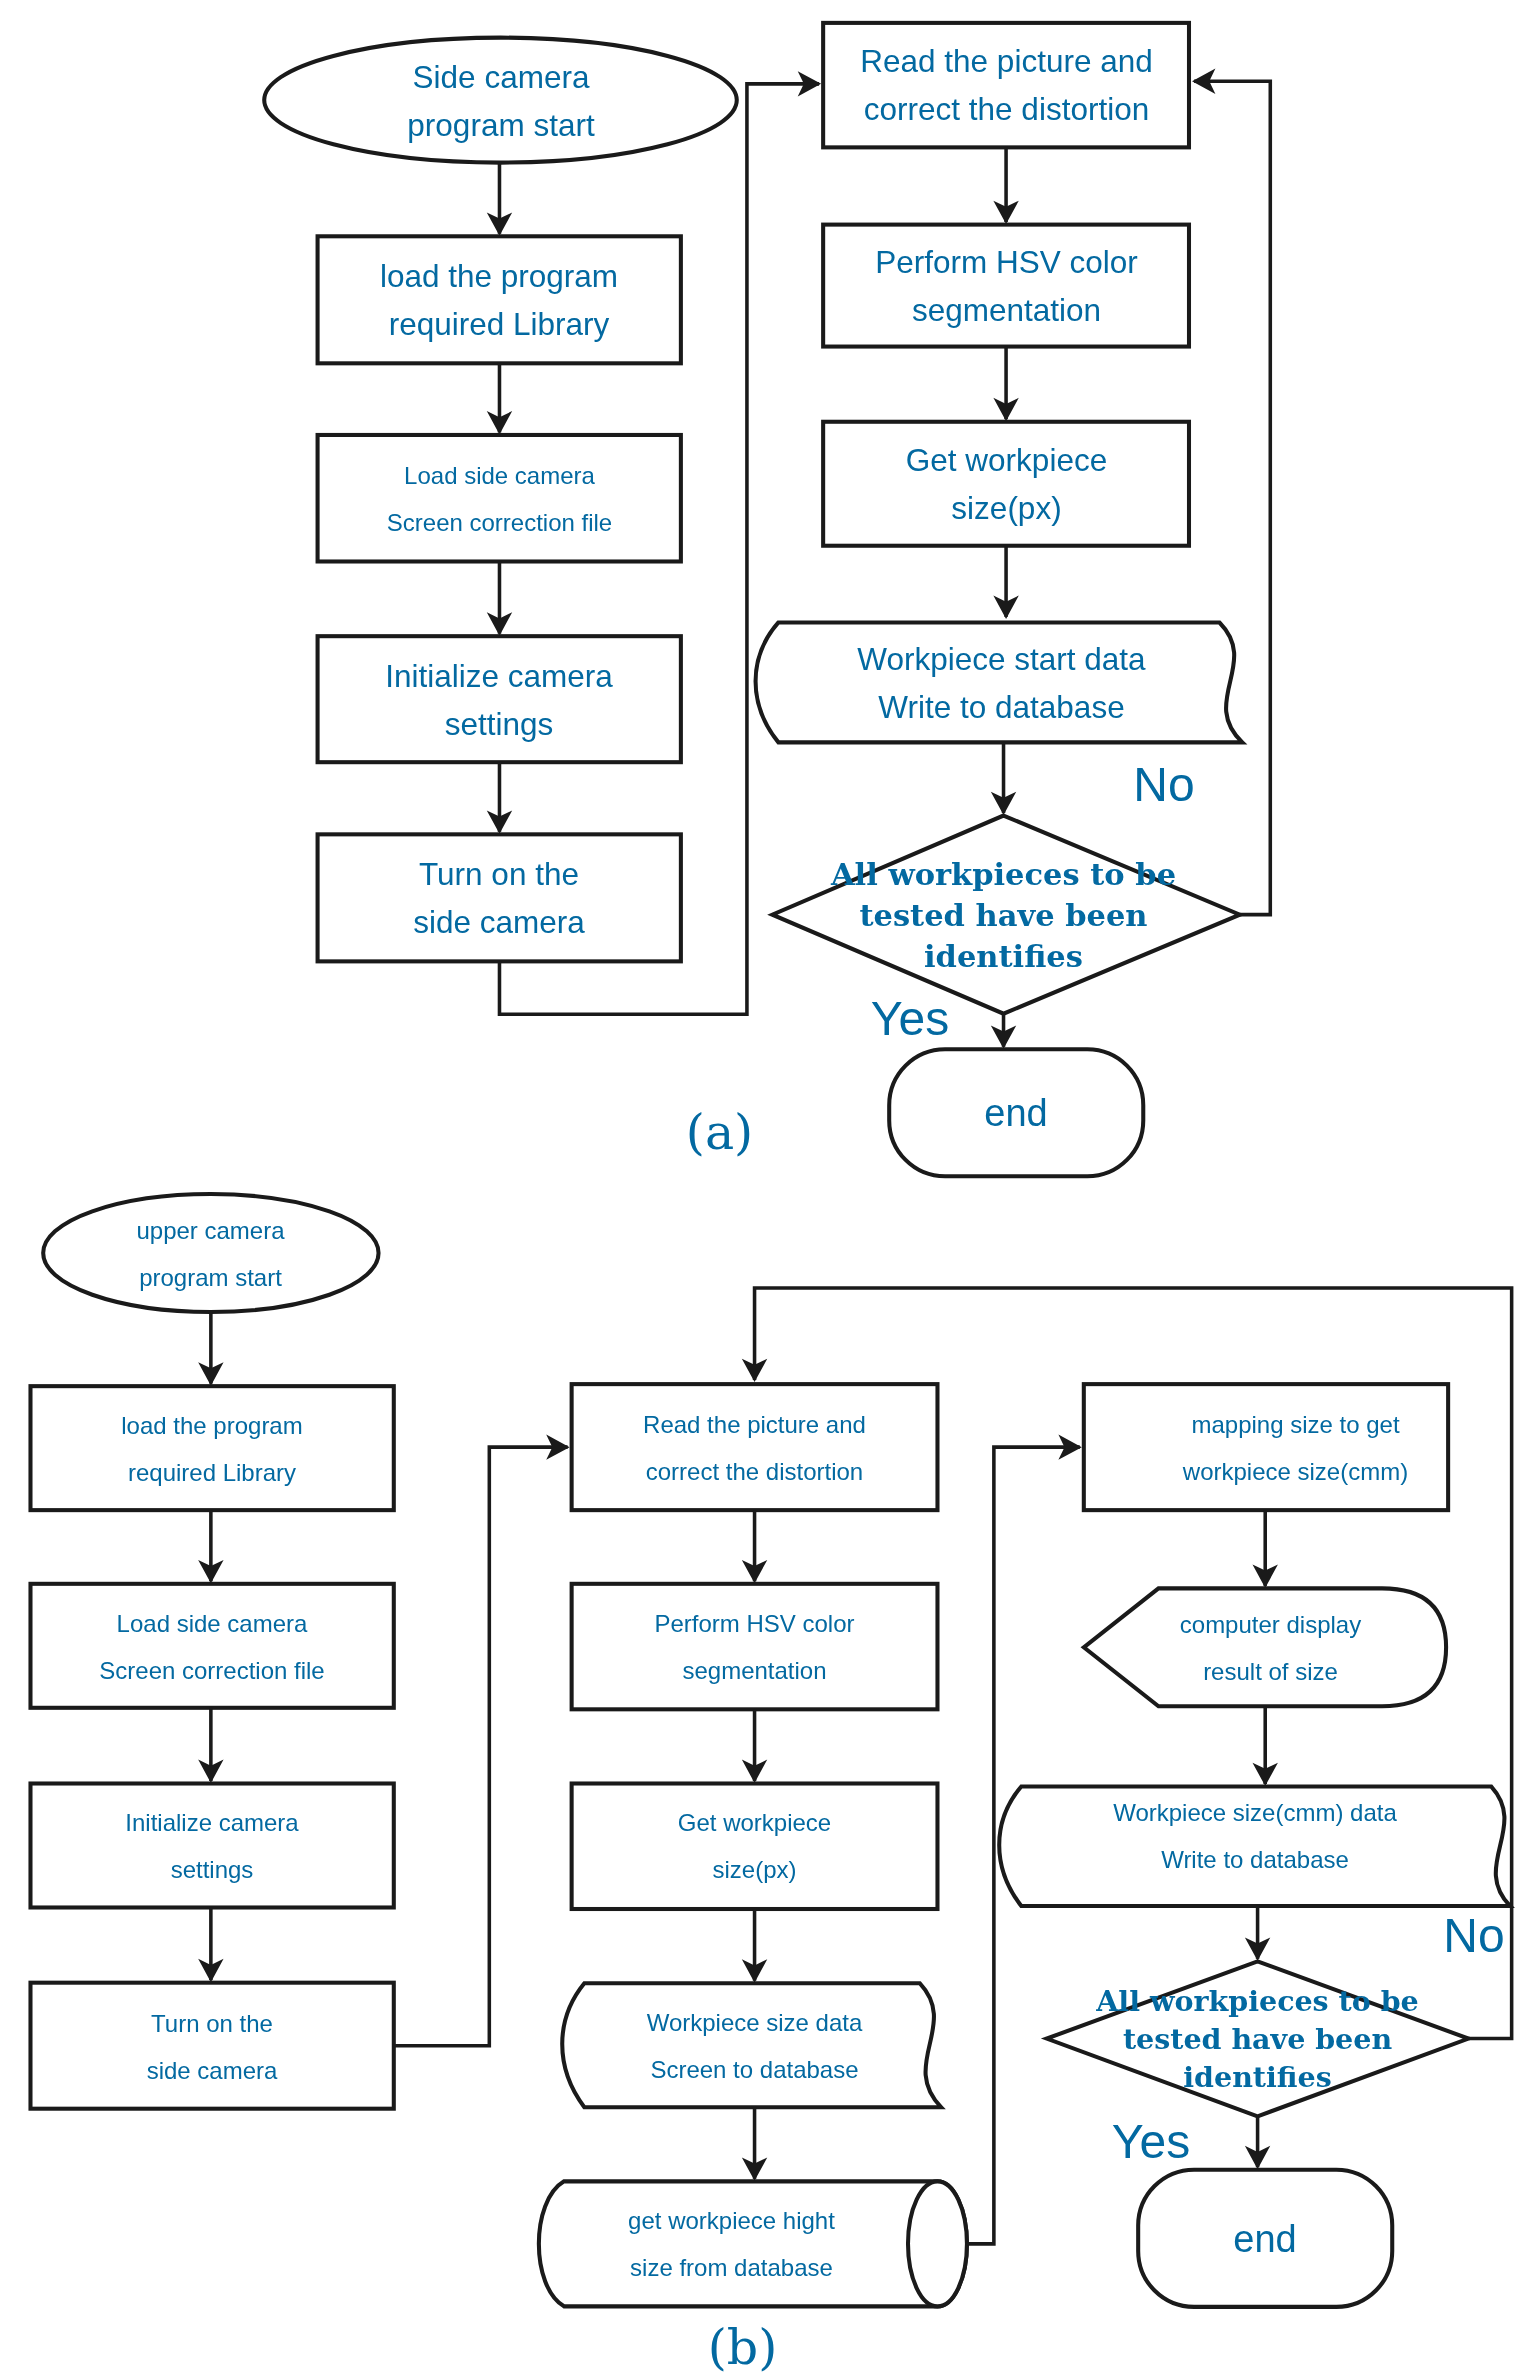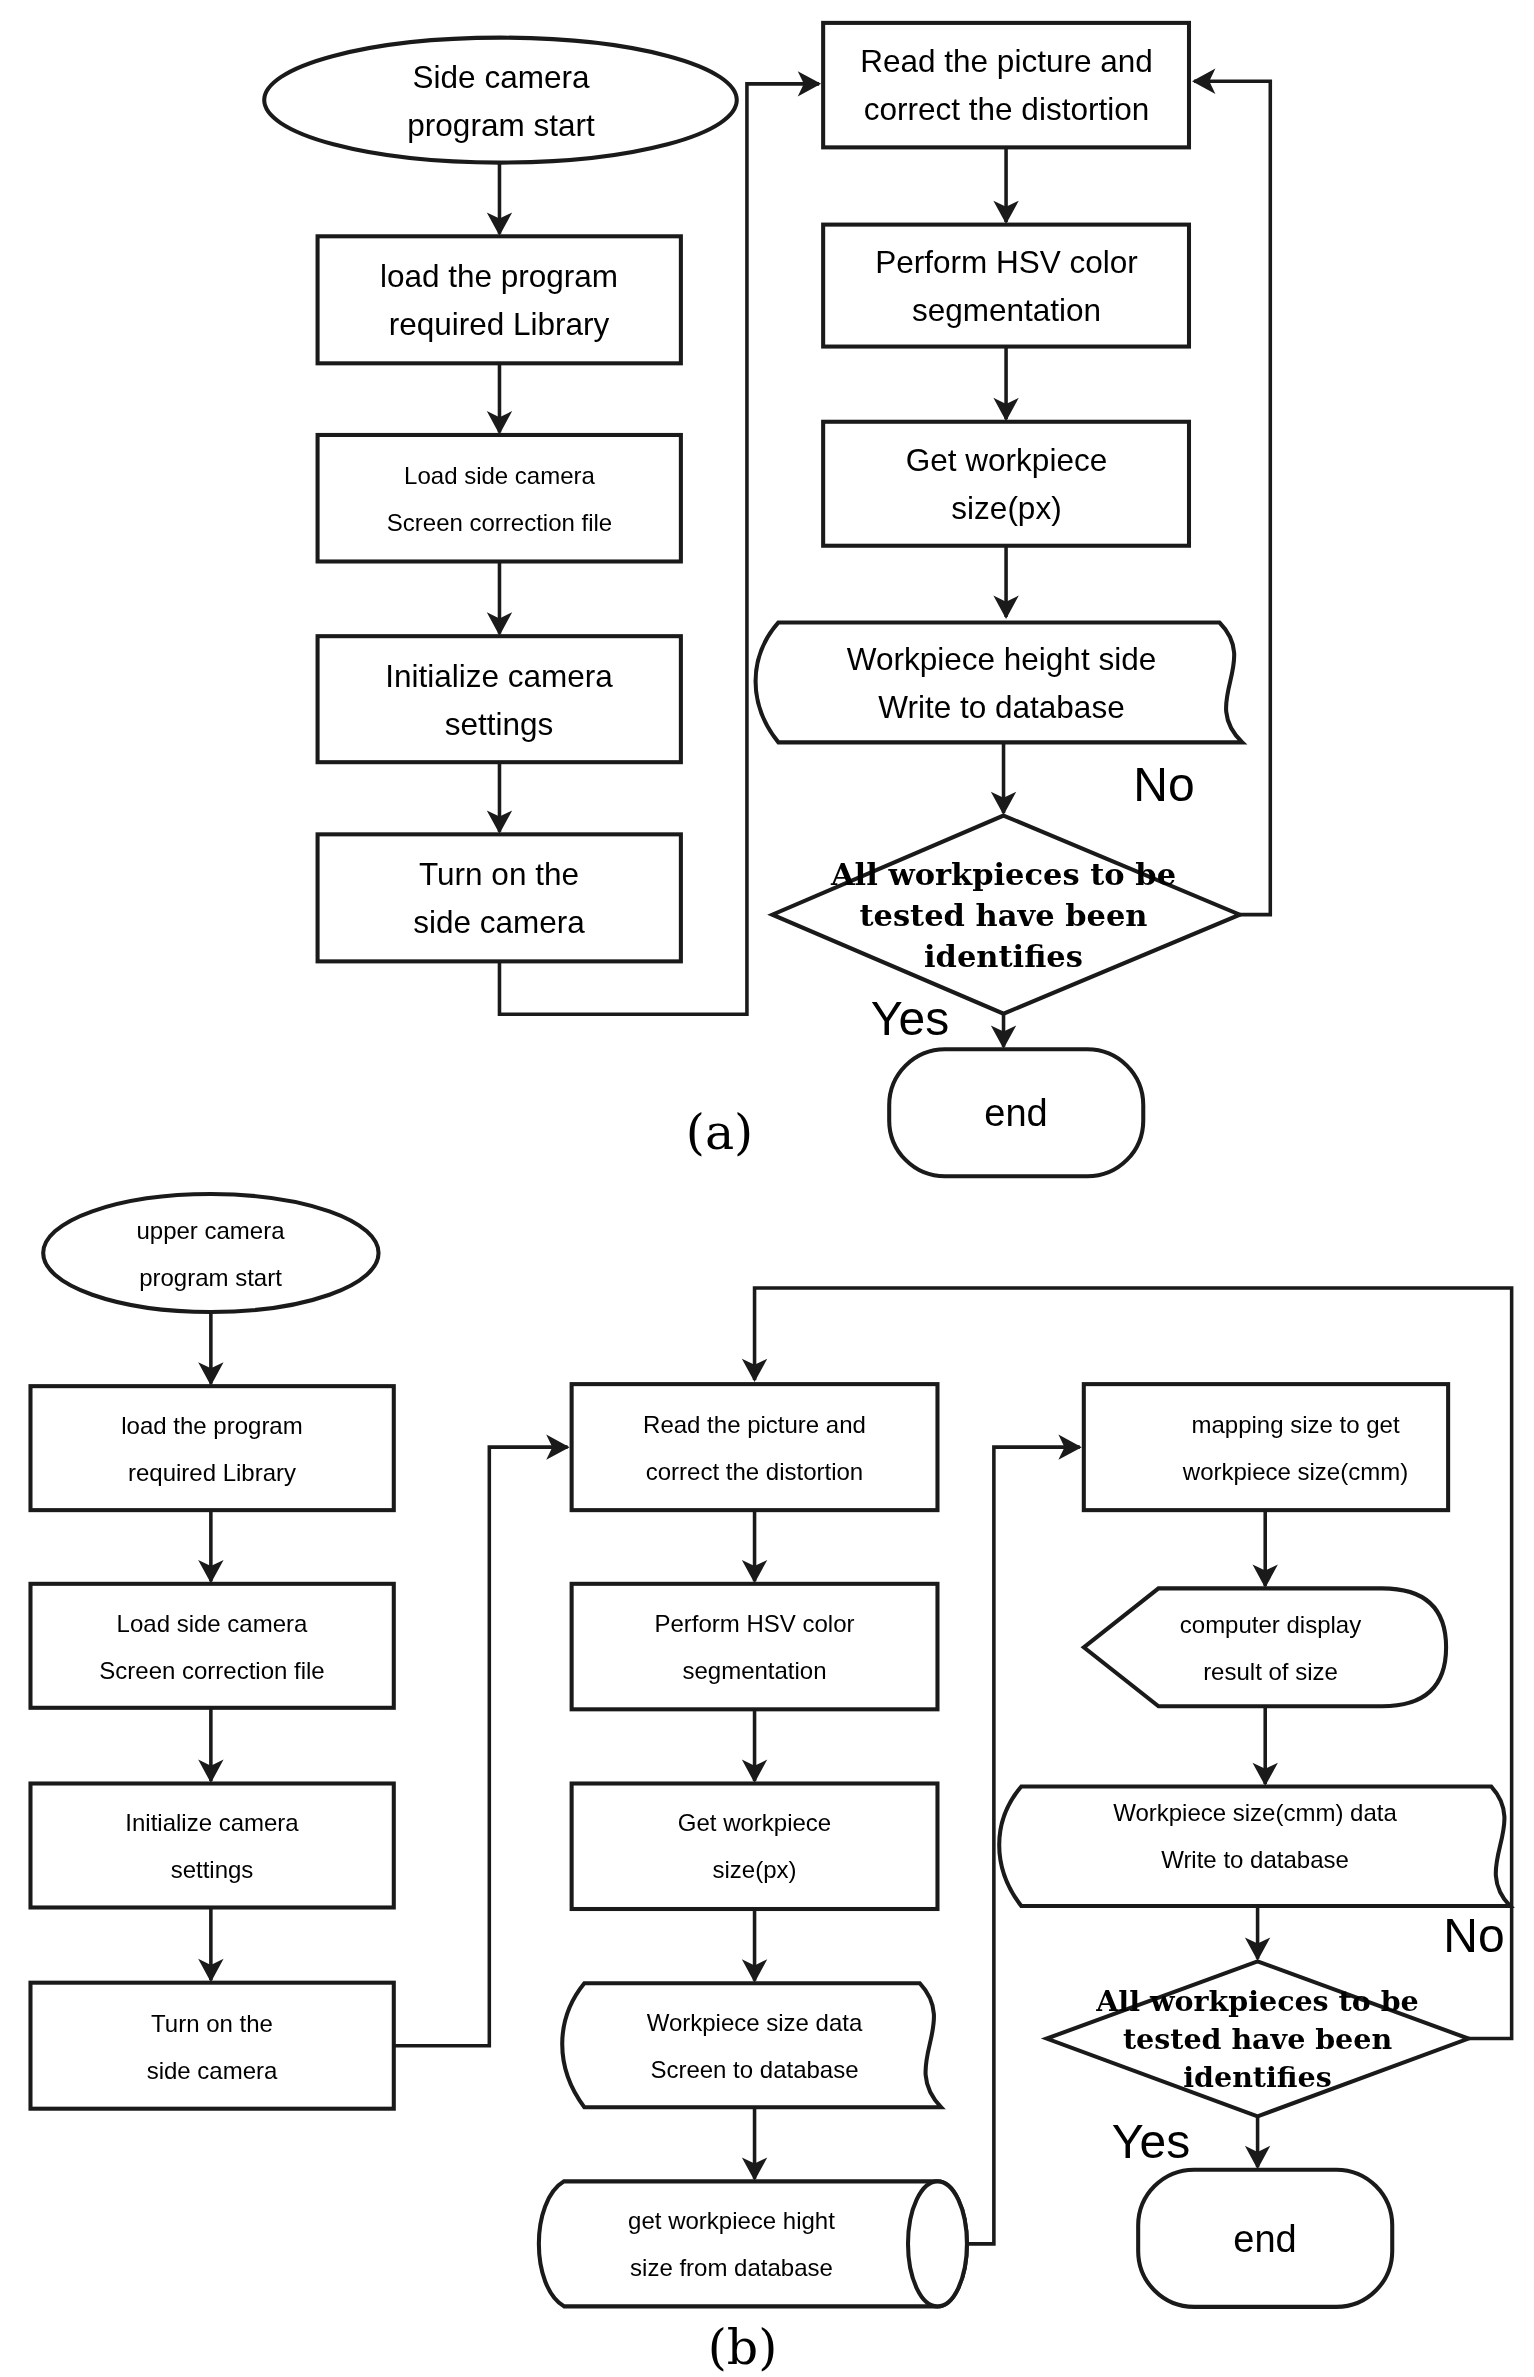--- a/index.html
+++ b/index.html
@@ -1,20 +1,20 @@
 <!DOCTYPE html>
 <html style="font-size:8.1px"><head>
 <meta charset="utf-8">
 <style>
   html,body{margin:0;padding:0;background:#ffffff;}
   body{width:1534px;height:2377px;font-family:"Liberation Sans",sans-serif;}
   #figure{position:relative;width:1534px;height:2377px;background:#ffffff;overflow:hidden;}
   #figure svg{position:absolute;left:0;top:0;}
   .lbl{position:absolute;display:flex;align-items:center;justify-content:center;
-       text-align:center;white-space:pre-line;color:#000000;
+       text-align:center;white-space:pre-line;color:#0369a1;
        font-family:"Liberation Sans",sans-serif;font-size:31.5px;line-height:48px;}
   .lbl.small{font-size:24px;line-height:47px;}
   .lbl.decision{font-family:"DejaVu Serif","Liberation Serif",serif;font-weight:bold;
        font-size:30.5px;line-height:41px;}
   .lbl.decision-b{font-size:28.5px;line-height:38px;}
   .lbl.edge{font-size:48px;line-height:48px;}
   .lbl.terminal{font-size:38px;}
   .lbl.caption{font-family:"DejaVu Serif","Liberation Serif",serif;font-size:49px;}
 </style>
 </head>
@@ -106,21 +106,21 @@
   <div class="lbl" style="left:320px;top:639px;width:358px;height:121px;">Initialize camera
 settings</div>
   <div class="lbl" style="left:320px;top:837px;width:358px;height:122px;">Turn on the
 side camera</div>
   <div class="lbl" style="left:825px;top:25.4px;width:363px;height:119px;">Read the picture and
 correct the distortion</div>
   <div class="lbl" style="left:826px;top:227px;width:361px;height:117px;">Perform HSV color
 segmentation</div>
   <div class="lbl" style="left:826px;top:424px;width:361px;height:119px;">Get workpiece
 size(px)</div>
-  <div class="lbl" style="left:778px;top:625px;width:447px;height:115px;">Workpiece height side
+  <div class="lbl" style="left:778px;top:625px;width:447px;height:115px;">Workpiece start data
 Write to database</div>
   <div class="lbl decision" style="left:828px;top:849px;width:351px;height:132px;">All workpieces to be
 tested have been
 identifies</div>
   <div class="lbl edge" style="left:1113px;top:757px;width:102px;height:56px;">No</div>
   <div class="lbl edge" style="left:844px;top:991px;width:132px;height:56px;">Yes</div>
   <div class="lbl terminal" style="left:889px;top:1049px;width:254px;height:127px;">end</div>
   <div class="lbl caption" style="left:661px;top:1100px;width:117px;height:66px;">(a)</div>
 
   <div class="lbl small" style="left:58px;top:1197px;width:305px;height:113px;">upper camera

